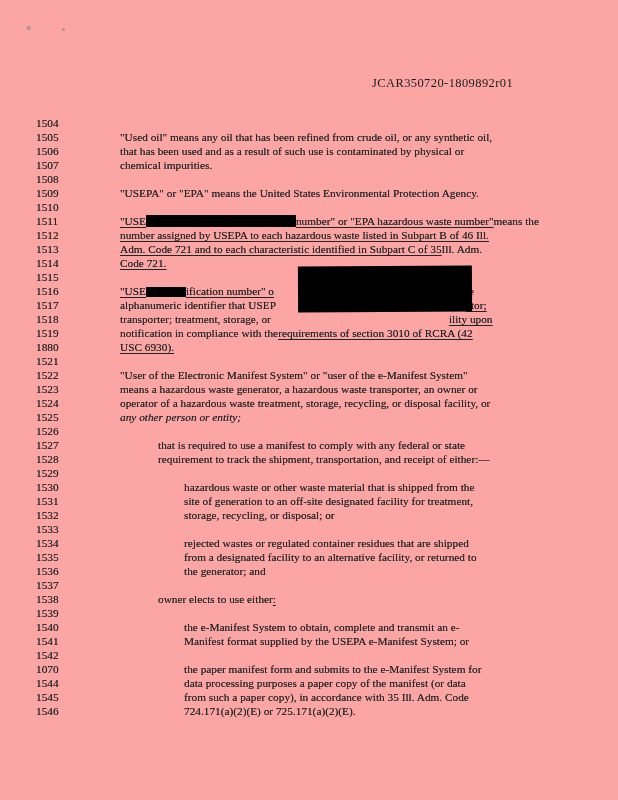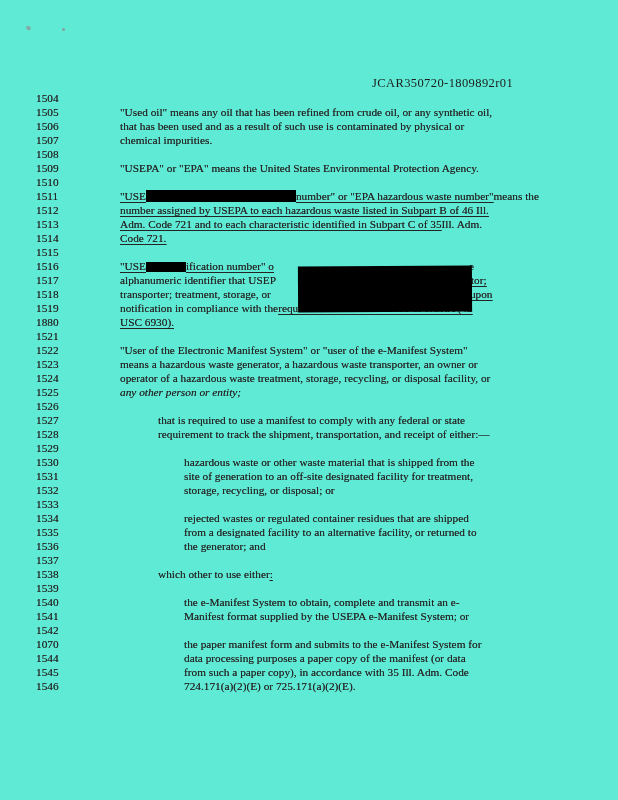--- a/index.html
+++ b/index.html
@@ -3,27 +3,27 @@
 <meta charset="utf-8">
 <style>
   html,body{margin:0;padding:0;}
   body{
     width:618px;height:800px;
     background:#ffffff;
     position:relative;
     font-family:"Liberation Serif", serif;
     overflow:hidden;
   }
-  .page{position:absolute;inset:0;background:#5eead4;}
+  .page{position:absolute;inset:0;background:#fca5a5;}
   .doc-header{
     position:absolute;top:76px;left:372px;
     font-size:12.5px;color:#1c1c1c;letter-spacing:.4px;
     white-space:nowrap;
   }
-  .text-body{position:absolute;top:92px;left:0;width:563px;}
+  .text-body{position:absolute;top:117px;left:0;width:563px;}
   .line{
     position:relative;height:14px;
     font-size:11.3px;line-height:13px;color:#242424;
     white-space:nowrap;
     text-shadow:0 0 .4px rgba(50,50,50,.75);
   }
   .num{position:absolute;left:36px;}
   .txt{position:absolute;top:0;}
   .seg{display:inline-block;vertical-align:top;}
   .seg-u{text-decoration:underline;text-underline-offset:2px;text-decoration-thickness:.9px;}
@@ -175,21 +175,21 @@
       <div class="line">
         <span class="num">1536</span>
         <span class="txt" style="left: 184px;"><span class="seg">the generator; and</span></span>
       </div>
       <div class="line">
         <span class="num">1537</span>
         <span class="txt" style="left: 120px;"></span>
       </div>
       <div class="line">
         <span class="num">1538</span>
-        <span class="txt" style="left: 158px;"><span class="seg">which other to use either</span><span class="seg seg-u">:</span></span>
+        <span class="txt" style="left: 158px;"><span class="seg">owner elects to use either</span><span class="seg seg-u">:</span></span>
       </div>
       <div class="line">
         <span class="num">1539</span>
         <span class="txt" style="left: 120px;"></span>
       </div>
       <div class="line">
         <span class="num">1540</span>
         <span class="txt" style="left: 184px;"><span class="seg">the e-Manifest System to obtain, complete and transmit an e-</span></span>
       </div>
       <div class="line">

